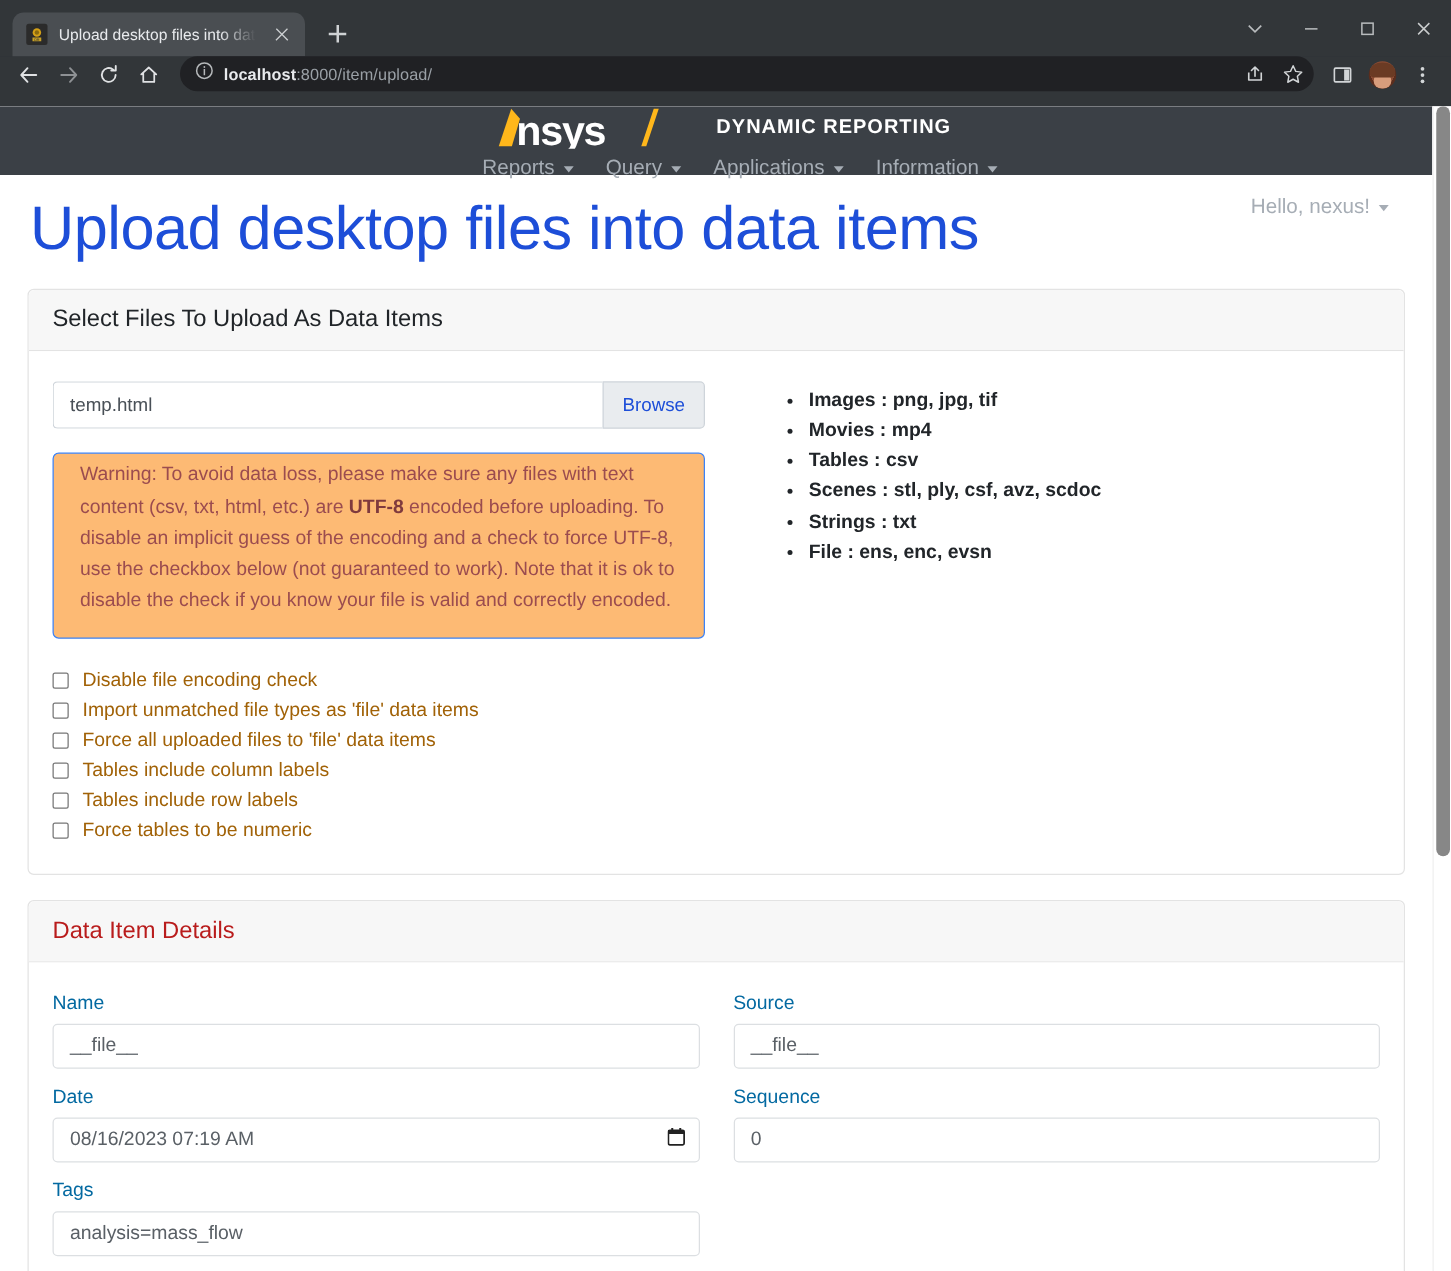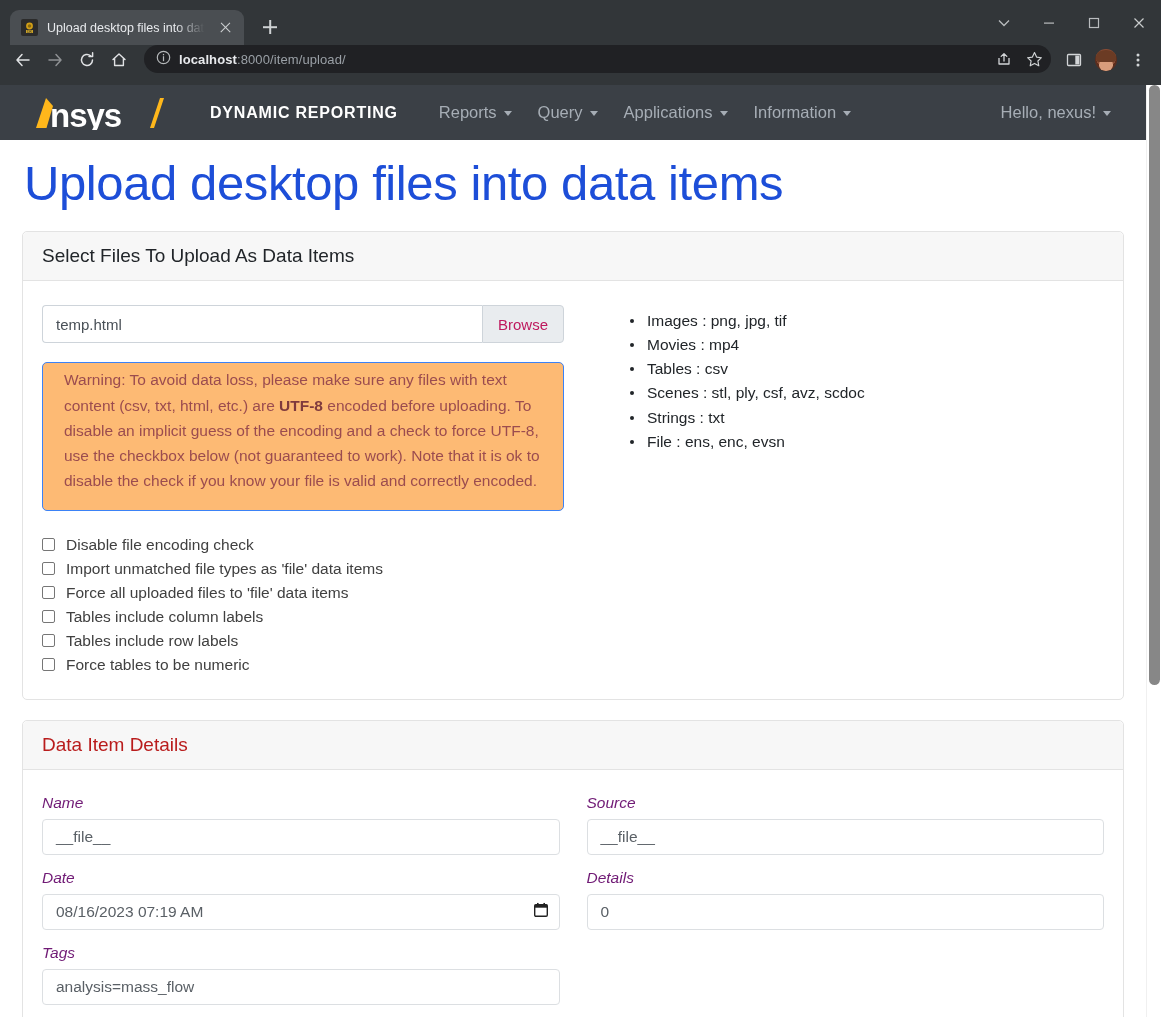--- a/index.html
+++ b/index.html
@@ -89,21 +89,21 @@
 
   .scrollbar { width: 15px; background:#fff; position:relative; flex:0 0 15px; border-left:1px solid #f0f0f0; }
   .scroll-thumb {
     position:absolute; left:2px; top:0px; width:11px; height:600px;
     background:#878787; border-radius:6px;
   }
 
   
   .ansys-nav {
     background:#3b4046; height:55px; display:flex; align-items:center;
-    padding: 0 22px 0 32px; gap: 0;
+    padding: 0 22px 0 32px; gap: 0; flex-direction: column;
   }
   .logo-block { display:flex; align-items:center; gap:0; }
   .logo-svg { display:block; }
   .brand-text {
     color:#fff; font-size:16px; font-weight:700; letter-spacing:0.8px;
     margin-left: 16px; white-space:nowrap;
   }
   .nav-links { display:flex; align-items:center; gap:0; margin-left:28px; }
   .nav-link {
     color:#a6adb5; font-size:16.5px; padding: 6px 13px; cursor:pointer;
@@ -137,55 +137,55 @@
   .upload-right { flex:1; padding-left: 40px; padding-top: 4px; }
 
   .file-input-group { display:flex; width: 522px; }
   .file-input {
     flex:1; height: 38px; border:1px solid #ced4da; border-right:none;
     border-radius: 4px 0 0 4px; padding: 0 13px; font-size:15px; color:#495057;
     display:flex; align-items:center; background:#fff;
   }
   .browse-btn {
     height: 38px; border:1px solid #ced4da; border-radius:0 4px 4px 0;
-    background:#e9ecef; color:#be185d; font-size:15px;
+    background:#e9ecef; color:#1d4ed8; font-size:15px;
     display:flex; align-items:center; padding: 0 15px; cursor:pointer;
   }
 
   .alert-warning {
     margin-top: 19px; width: 522px;
     background:#fdba74; border:1px solid #3b82f6; border-radius:5px;
     padding: 4px 19px 17px 21px;
     color:#9b4c4f; font-size:15.5px; line-height: 1.62;
   }
   .alert-warning b { color:#7f3a3d; font-weight:700; }
 
   .checks { margin-top: 22px; }
   .check-row { display:flex; align-items:center; gap:11px; padding: 3px 0; }
   .check-box {
     width: 13px; height:13px; flex:0 0 13px; border:1px solid #767676;
     border-radius:2px; background:#fff; cursor:pointer;
   }
-  .check-label { font-size:15.5px; color:#404040; cursor:pointer; }
+  .check-label { font-size:15.5px; color:#a16207; cursor:pointer; }
 
   .type-list { list-style: none; }
   .type-list li {
-    font-size: 15.5px; font-weight:400; color:#212529; line-height: 1.55;
+    font-size: 15.5px; font-weight:700; color:#212529; line-height: 1.55;
     padding-left: 22px; position:relative;
   }
   .type-list li::before {
     content:''; position:absolute; left: 5px; top: 10px;
     width:4px; height:4px; border-radius:50%; background:#212529;
   }
 
   
   .form-grid { display:flex; gap: 27px; }
   .form-col { flex:1; min-width:0; }
   .field { margin-bottom: 14px; }
-  .field-label { font-size:15.5px; color:#701a75; margin-bottom: 7px; font-style: italic; }
+  .field-label { font-size:15.5px; color:#0369a1; margin-bottom: 7px; }
   .field-input {
     height: 36px; border:1px solid #dcdfe2; border-radius:4px;
     background:#fff; padding: 0 13px; font-size:15.5px; color:#5a6066;
     display:flex; align-items:center; position:relative;
   }
   .field-input .cal-icon { position:absolute; right:11px; top:50%; transform:translateY(-50%); }
 </style>
 </head>
 <body>
 
@@ -427,21 +427,21 @@
                 <div class="field-input">analysis=mass_flow</div>
               </div>
             </div>
 
             <div class="form-col">
               <div class="field">
                 <div class="field-label">Source</div>
                 <div class="field-input">__file__</div>
               </div>
               <div class="field">
-                <div class="field-label">Details</div>
+                <div class="field-label">Sequence</div>
                 <div class="field-input">0</div>
               </div>
             </div>
 
           </div>
         </div>
       </div>
 
     </div>
   </div>

